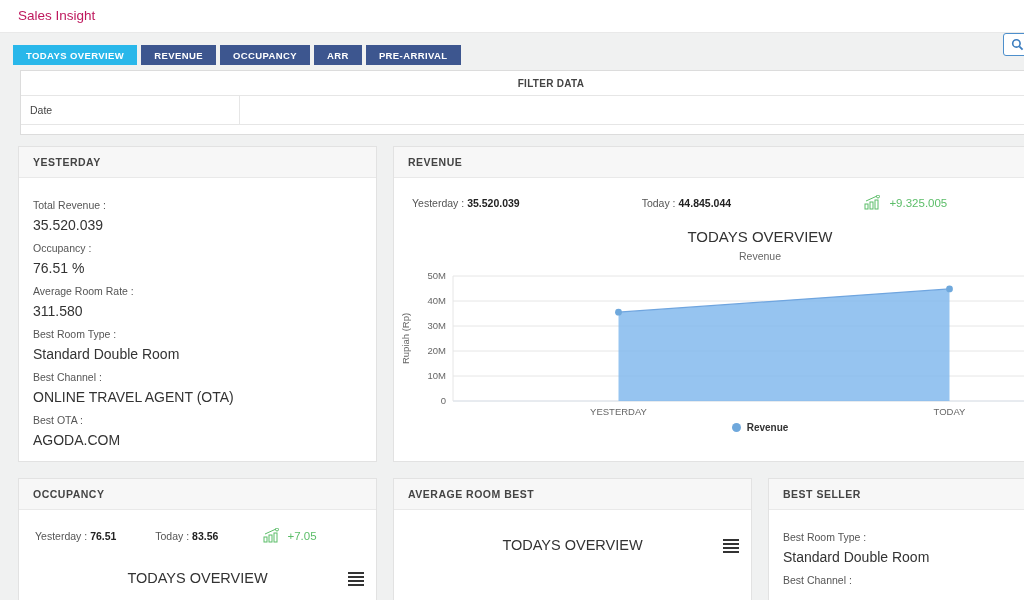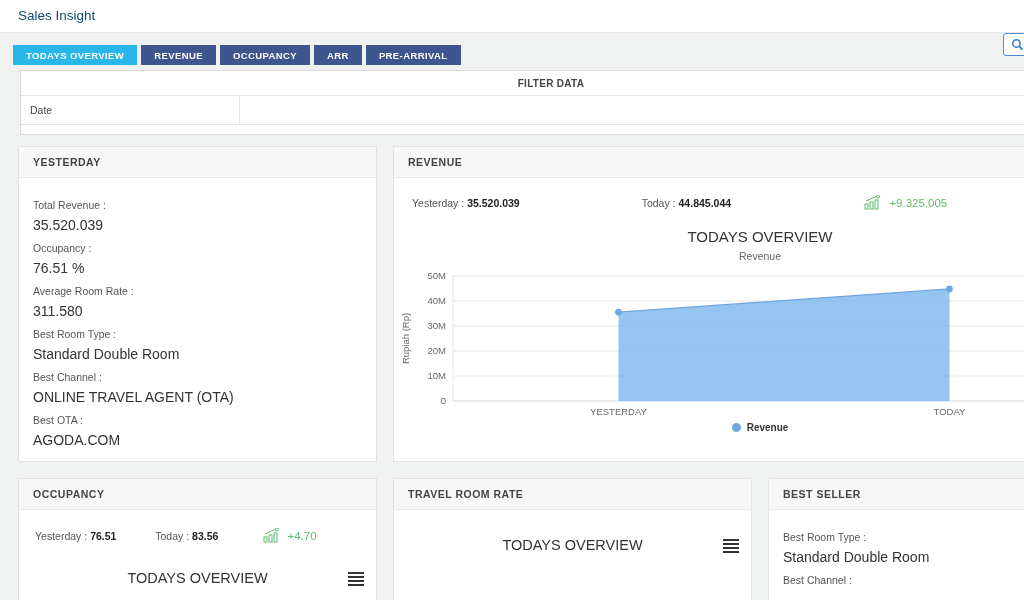--- a/index.html
+++ b/index.html
@@ -4,21 +4,21 @@
 <style>
   html,body{margin:0;padding:0;}
   body{
     width:1024px;height:600px;position:relative;overflow:hidden;
     background:#f0f1f1;
     font-family:"Liberation Sans","DejaVu Sans",sans-serif;
     color:#333;
   }
   
   .topbar{position:absolute;left:0;top:0;width:100%;height:32px;background:#fff;border-bottom:1px solid #e9e9e9;}
-  .page-title{position:absolute;left:18px;top:8px;font-size:13.5px;color:#0c4a6e;}
+  .page-title{position:absolute;left:18px;top:8px;font-size:13.5px;color:#be185d;}
   .search-btn{position:absolute;left:1003px;top:33px;width:28px;height:23px;background:#fff;
     border:1px solid #4d8fcc;border-radius:3px;display:flex;align-items:center;justify-content:center;cursor:pointer;}
   
   .tabbar{position:absolute;left:13px;top:45px;display:flex;gap:4px;}
   .tab{height:20px;padding:0 13px;display:flex;align-items:center;background:#3d568f;color:#fff;
     font-size:9.5px;font-weight:bold;letter-spacing:.4px;cursor:pointer;white-space:nowrap;}
   .tab.active{background:#29b7ea;}
   
   .filter-panel{position:absolute;left:20px;top:70px;width:1060px;background:#fff;border:1px solid #dcdcdc;}
   .filter-title{text-align:center;font-size:10px;font-weight:bold;color:#444;letter-spacing:.3px;padding:7px 0 6px 0;border-bottom:1px solid #e6e6e6;}
@@ -170,36 +170,36 @@
       <span>Today :</span><span class="stat-val">83.56</span>
     </div>
     <div class="delta">
       <svg width="18" height="15" viewBox="0 0 18 15">
         <rect x="1" y="9" width="3" height="5" fill="none" stroke="#5bbd68"></rect>
         <rect x="6" y="7" width="3" height="7" fill="none" stroke="#5bbd68"></rect>
         <rect x="11" y="5" width="3" height="9" fill="none" stroke="#5bbd68"></rect>
         <polyline points="2,6 13,1" fill="none" stroke="#5bbd68"></polyline>
         <circle cx="14" cy="1.5" r="1.5" fill="none" stroke="#5bbd68"></circle>
       </svg>
-      <span>+4.70</span>
+      <span>+7.05</span>
     </div>
   </div>
   <div class="mini-chart-head">
     <span class="mini-chart-title">TODAYS OVERVIEW</span>
     <button class="burger">
       <span></span>
         <span></span>
         <span></span>
         <span></span>
     </button>
   </div>
 </div>
 
 <div class="card mini" id="card-arr">
-  <div class="card-header">TRAVEL ROOM RATE</div>
+  <div class="card-header">AVERAGE ROOM BEST</div>
   <div class="mini-chart-head">
     <span class="mini-chart-title">TODAYS OVERVIEW</span>
     <button class="burger">
       <span></span>
         <span></span>
         <span></span>
         <span></span>
     </button>
   </div>
 </div>

